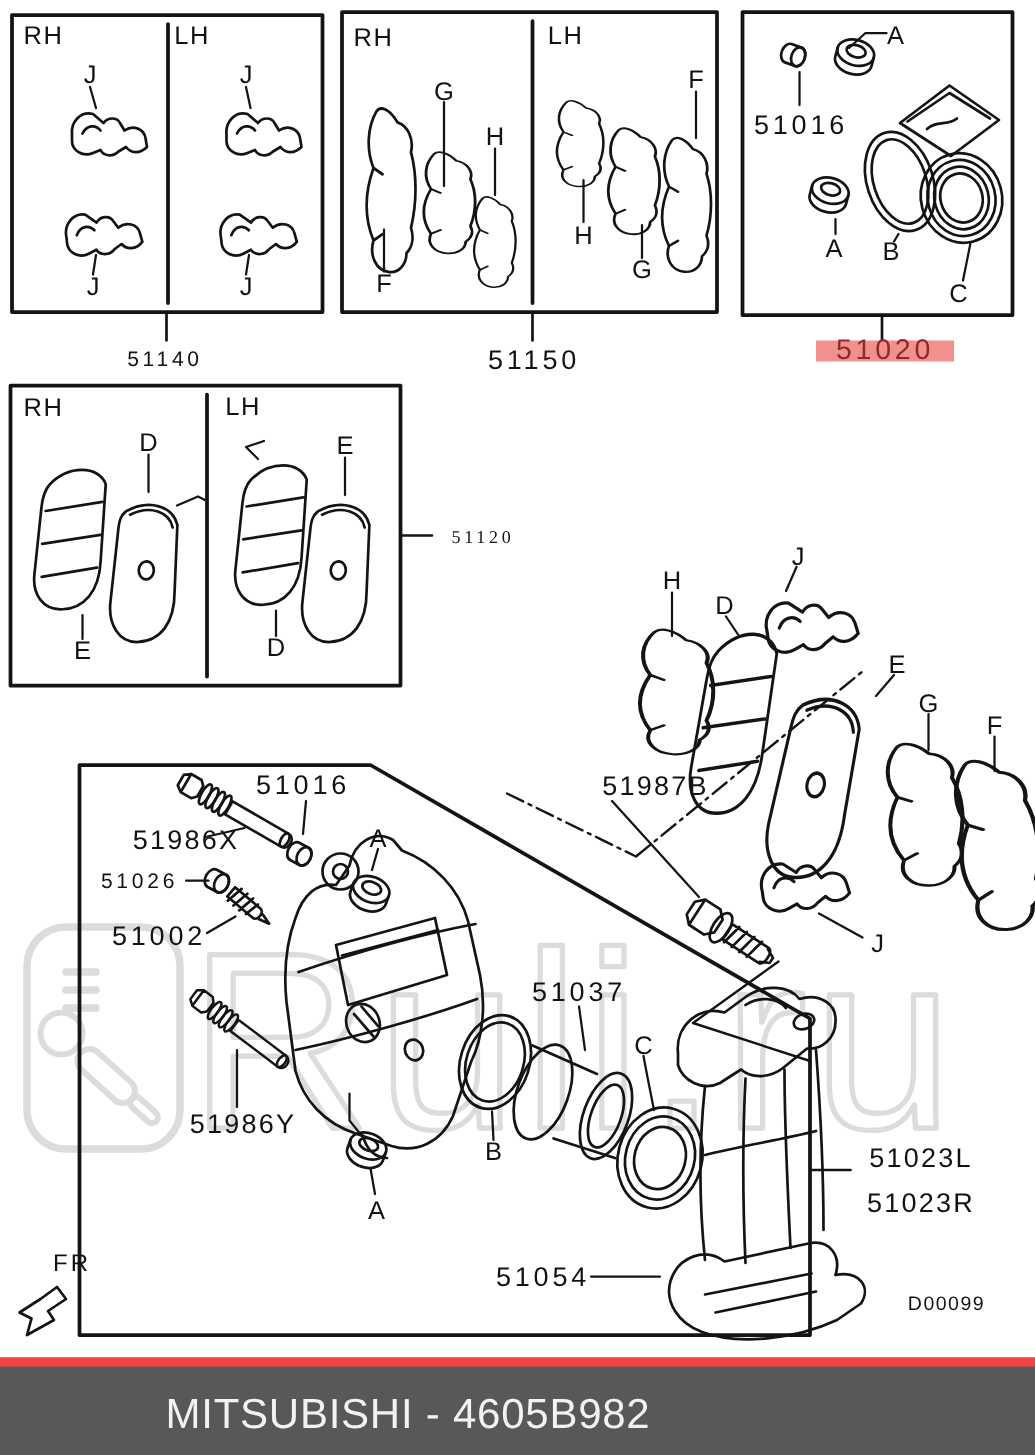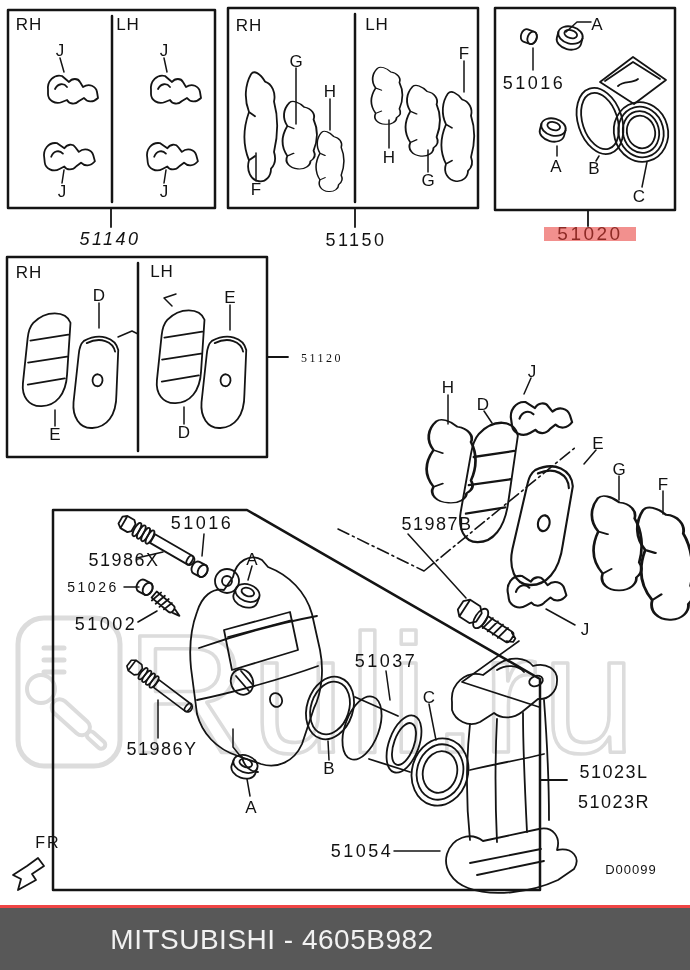--- a/index.html
+++ b/index.html
@@ -5,21 +5,21 @@
   html,body{margin:0;padding:0;background:#888;}
   #page{position:relative;width:690px;height:970px;background:#fff;overflow:hidden;
         font-family:"Liberation Sans",sans-serif;}
   #art{position:absolute;left:0;top:0;}
   #labels{position:absolute;left:0;top:0;width:558px;height:905px;}
   .lbl{position:absolute;transform:translate(-50%,-50%);color:#121212;
        font-family:"Liberation Sans",sans-serif;white-space:nowrap;line-height:1;}
   #hl{position:absolute;left:544px;top:227px;width:92px;height:14px;
       display:flex;align-items:center;justify-content:center;
       font-size:19px;letter-spacing:2.5px;font-family:"Liberation Sans",sans-serif;}
-  #footer{position:absolute;left:0;top:905px;width:690px;height:65px;border-top:3px solid #ef4444;box-sizing:border-box;padding-left:25px;}
+  #footer{position:absolute;left:0;top:905px;width:690px;height:65px;border-top:6px solid #ef4444;box-sizing:border-box;padding-left:25px;}
   #footer span{position:absolute;top:32px;transform:translate(-50%,-50%);
       font-size:28px;font-family:"Liberation Sans",sans-serif;letter-spacing:0.5px;}
   #f-left{left:272px;} #f-right{left:513px;}
 </style>
 </head>
 <body>
 
 <div id="page">
 
   <svg id="art" width="690" height="905" viewBox="0 0 690 905" fill="none" stroke="#141414" stroke-width="2" stroke-linecap="round" stroke-linejoin="round">
@@ -199,21 +199,21 @@
     <path stroke-width="1.8" d="M38,858 L44,866 L32,874 L36,880 L18,890 L21,879 L13,875 L27,866 Z"></path>
   </svg>
 
   <div id="labels">
       <span class="lbl" style="left: 29px; top: 24px; font-size: 17px; letter-spacing: 1px;">RH</span>
       <span class="lbl" style="left: 128px; top: 24px; font-size: 17px; letter-spacing: 1px;">LH</span>
       <span class="lbl" style="left: 60px; top: 50px; font-size: 17px;">J</span>
       <span class="lbl" style="left: 62px; top: 191px; font-size: 17px;">J</span>
       <span class="lbl" style="left: 164px; top: 50px; font-size: 17px;">J</span>
       <span class="lbl" style="left: 164px; top: 191px; font-size: 17px;">J</span>
-      <span class="lbl" style="left: 110px; top: 239px; font-size: 18px; letter-spacing: 2.5px; font-style: italic;">51140</span>
+      <span class="lbl" style="left: 110px; top: 239px; font-size: 14px; letter-spacing: 2.5px;">51140</span>
       <span class="lbl" style="left: 249px; top: 25px; font-size: 17px; letter-spacing: 1px;">RH</span>
       <span class="lbl" style="left: 377px; top: 24px; font-size: 17px; letter-spacing: 1px;">LH</span>
       <span class="lbl" style="left: 296px; top: 61px; font-size: 17px;">G</span>
       <span class="lbl" style="left: 330px; top: 91px; font-size: 17px;">H</span>
       <span class="lbl" style="left: 256px; top: 189px; font-size: 17px;">F</span>
       <span class="lbl" style="left: 389px; top: 157px; font-size: 17px;">H</span>
       <span class="lbl" style="left: 428px; top: 180px; font-size: 17px;">G</span>
       <span class="lbl" style="left: 464px; top: 53px; font-size: 17px;">F</span>
       <span class="lbl" style="left: 356px; top: 240px; font-size: 18px; letter-spacing: 2.5px;">51150</span>
       <span class="lbl" style="left: 597px; top: 24px; font-size: 17px;">A</span>

